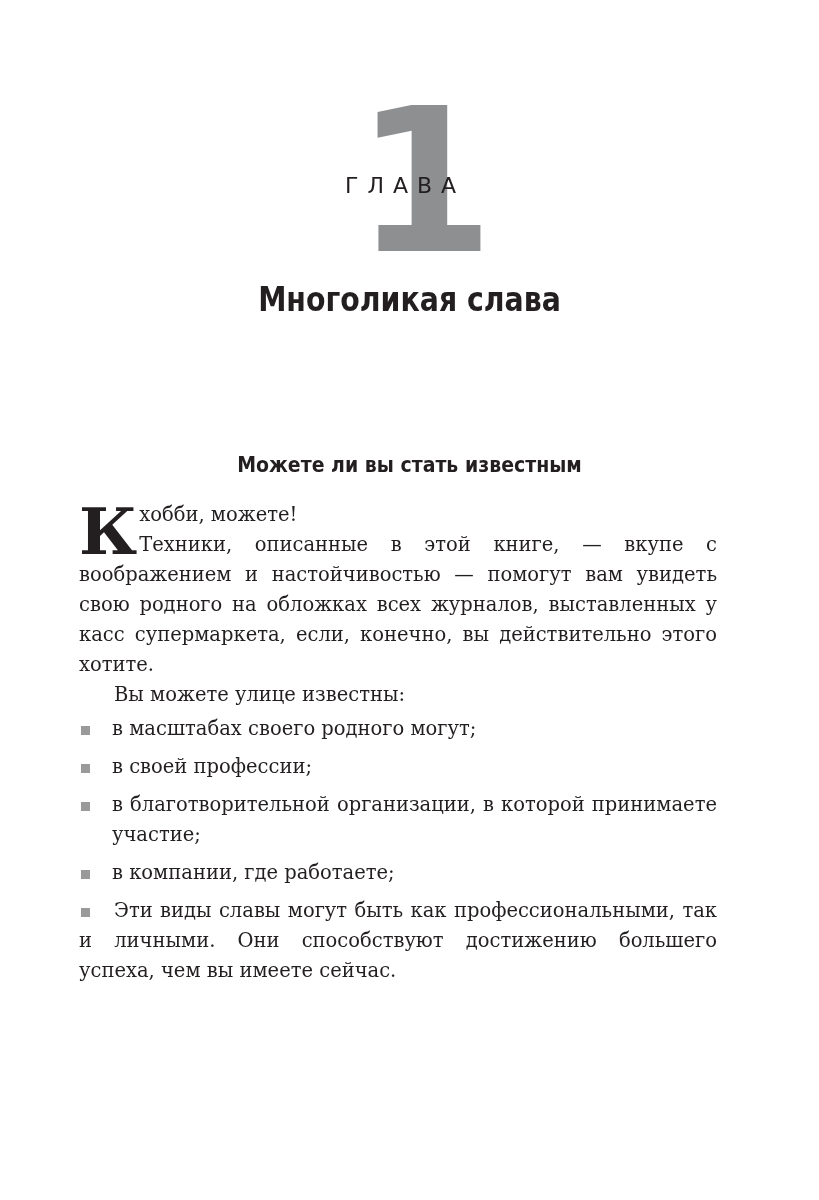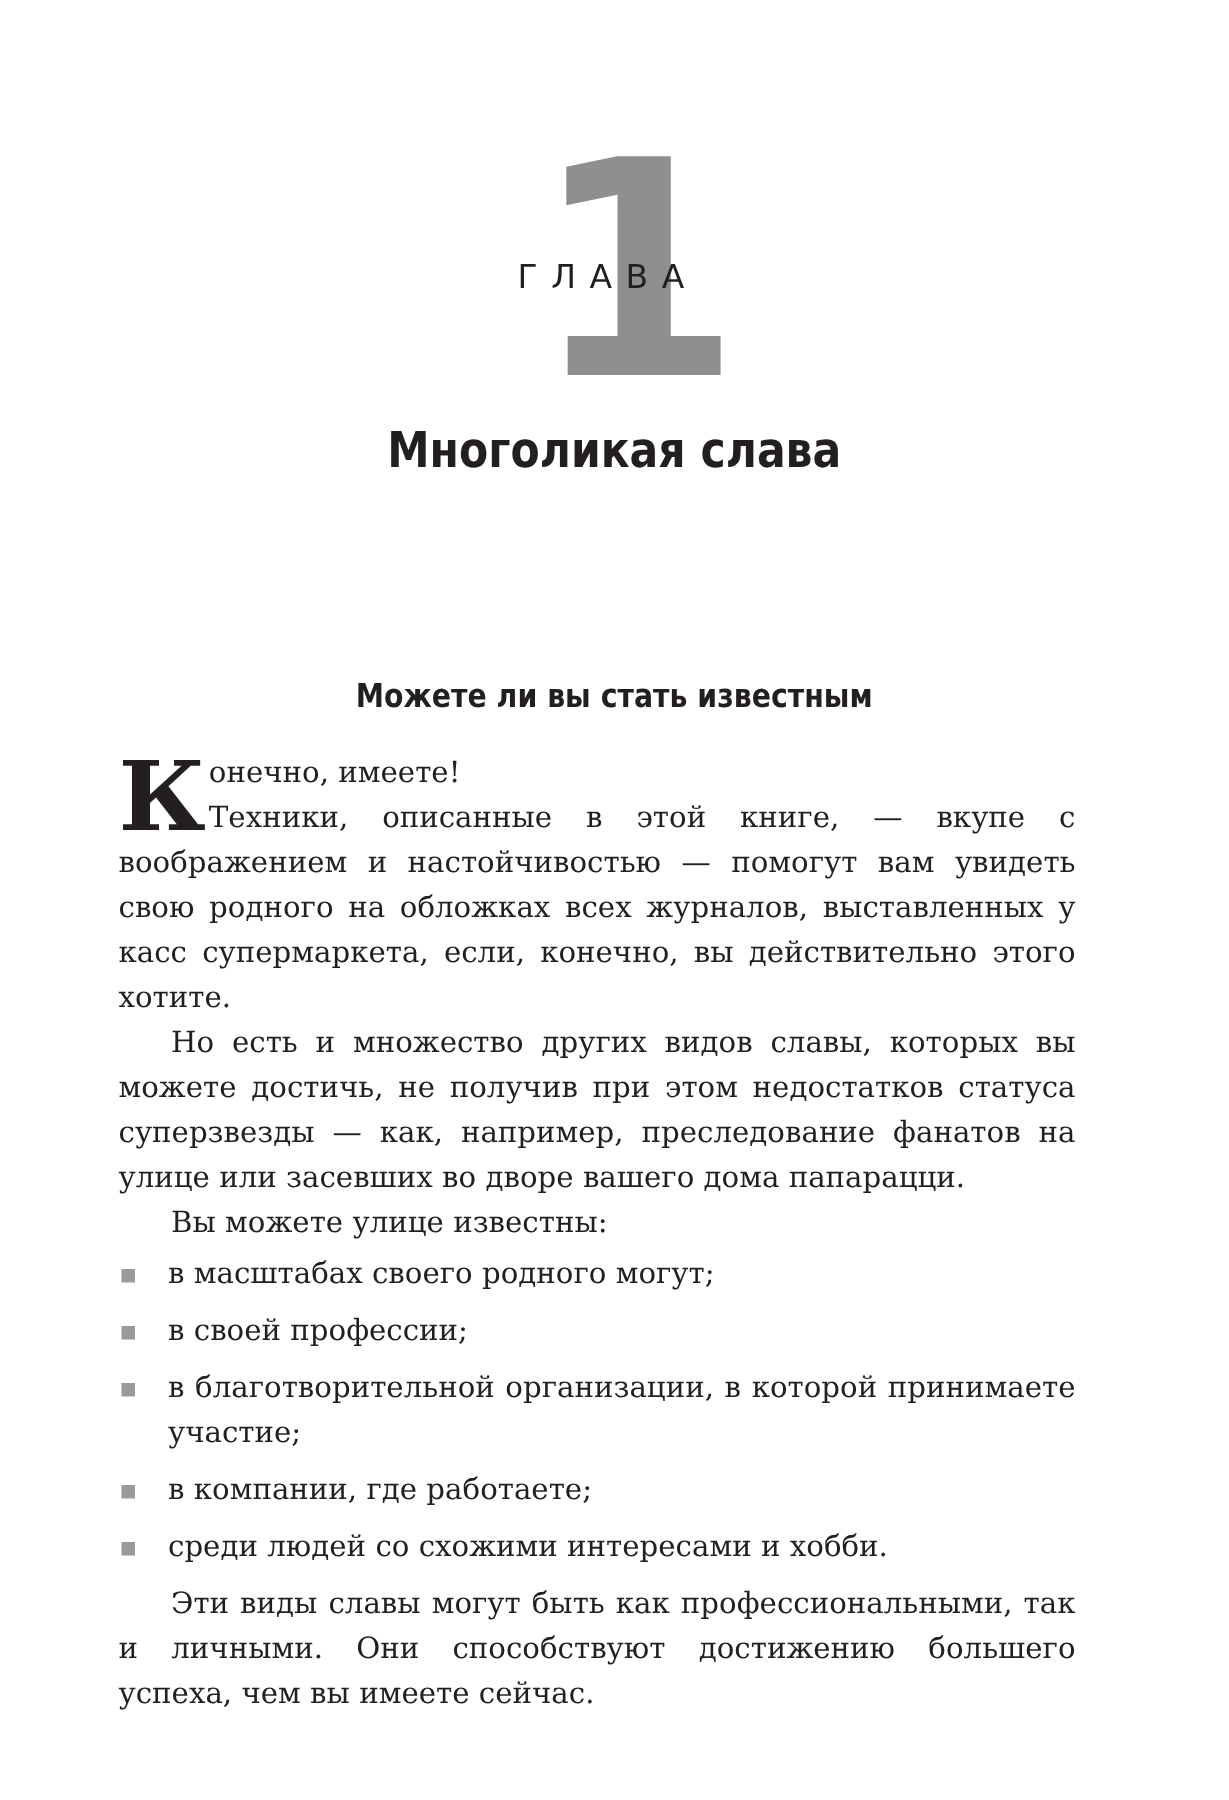--- a/index.html
+++ b/index.html
@@ -45,26 +45,25 @@
 <body>
 
 <div class="chapter-num">1</div>
 <div class="chapter-word">ГЛАВА</div>
 <div class="chapter-title">Многоликая слава</div>
 <div class="section-title">Можете ли вы стать известным</div>
 
 <div class="body-text">
   <p>
     <span class="dropcap">К</span>
-    <span>онечно, имеете!</span><br>
+    <span>хобби, можете!</span><br>
     <span>Техники, описанные в этой книге, — вкупе с воображением и настойчивостью — помогут вам увидеть свою родного на обложках всех журналов, выставленных у касс супермаркета, если, конечно, вы действительно этого хотите.</span>
   </p>
-  <p class="indent">Но есть и множество других видов славы, которых вы можете достичь, не получив при этом недостатков статуса суперзвезды — как, например, преследование фанатов на улице или засевших во дворе вашего дома папарацци.</p>
   <p class="indent">Вы можете улице известны:</p>
   <ul class="bullets">
     <li><span class="sq"></span><span>в масштабах своего родного могут;</span></li>
     <li><span class="sq"></span><span>в своей профессии;</span></li>
     <li><span class="sq"></span><span>в благотворительной организации, в которой принимаете участие;</span></li>
     <li><span class="sq"></span><span>в компании, где работаете;</span></li>
-    <li><span class="sq"></span><span>среди людей со схожими интересами и хобби.</span></li>
+    <li><span class="sq"></span></li>
   </ul>
   <p class="indent">Эти виды славы могут быть как профессиональными, так и личными. Они способствуют достижению большего успеха, чем вы имеете сейчас.</p>
 </div>
 
 </body></html>

